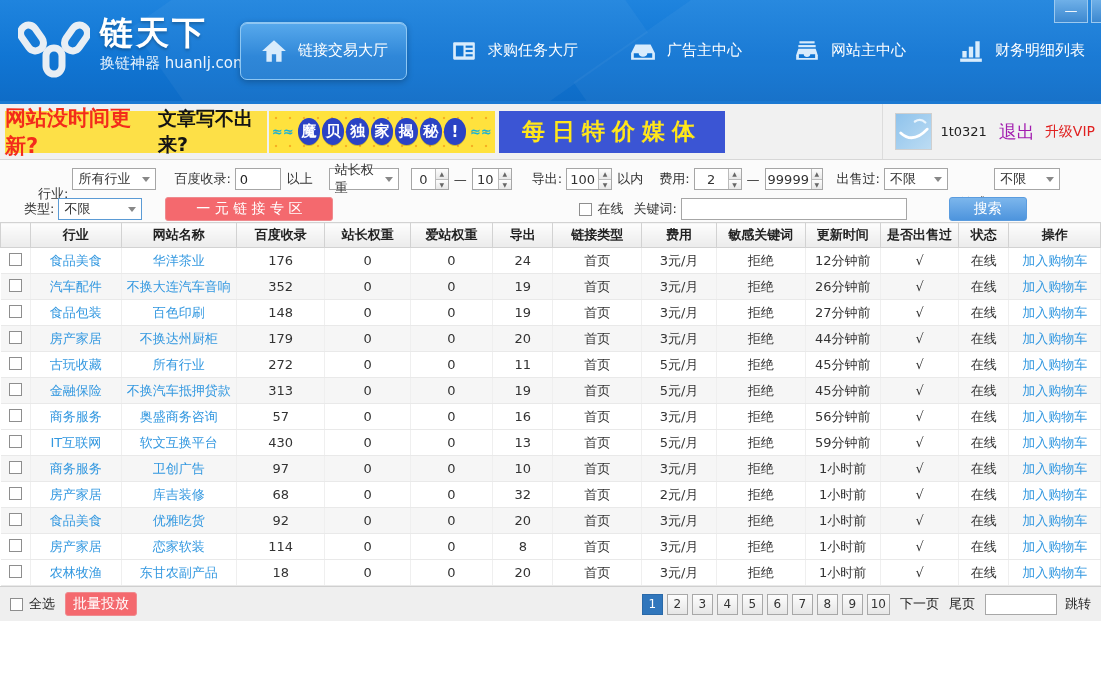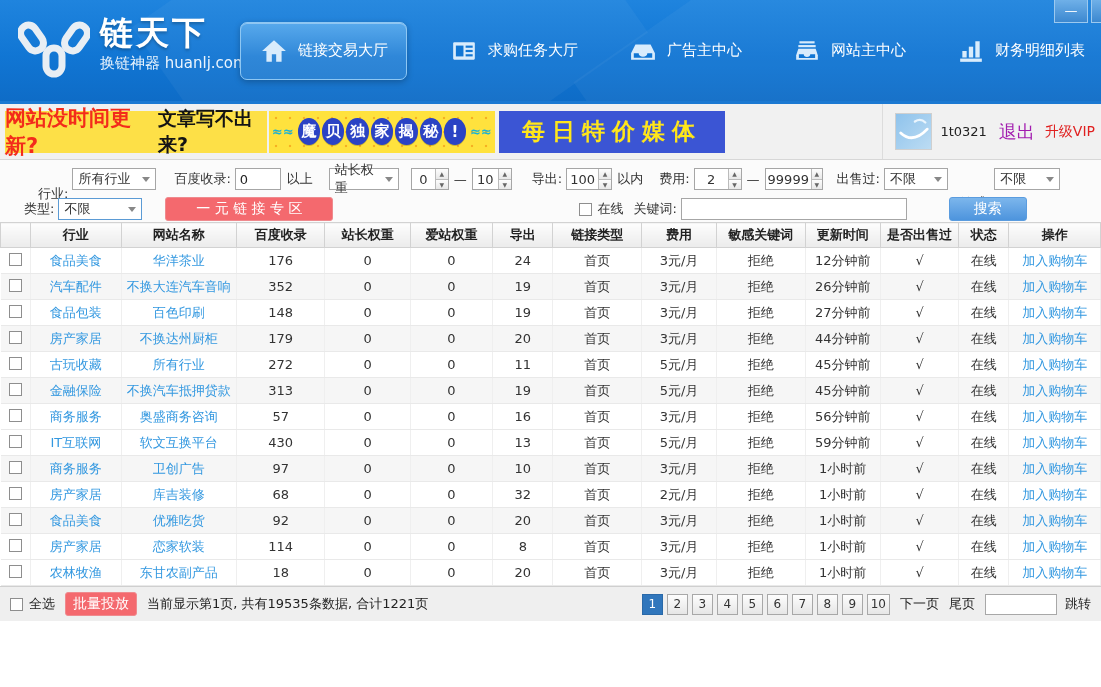--- a/index.html
+++ b/index.html
@@ -508,21 +508,20 @@
         <td>在线</td>
         <td class="action">加入购物车</td>
       </tr>
     </tbody>
 </table>
 
 <div class="footer">
   <span class="cb"></span>
   <span class="all-label">全选</span>
   <div class="btn-red batch">批量投放</div>
-  <span>当前显示第1页, 共有19535条数据, 合计1221页</span>
   <div class="pager">
     <span id="pages" style="display:flex;">
         <span class="pbtn active">1</span>
         <span class="pbtn">2</span>
         <span class="pbtn">3</span>
         <span class="pbtn">4</span>
         <span class="pbtn">5</span>
         <span class="pbtn">6</span>
         <span class="pbtn">7</span>
         <span class="pbtn">8</span>

